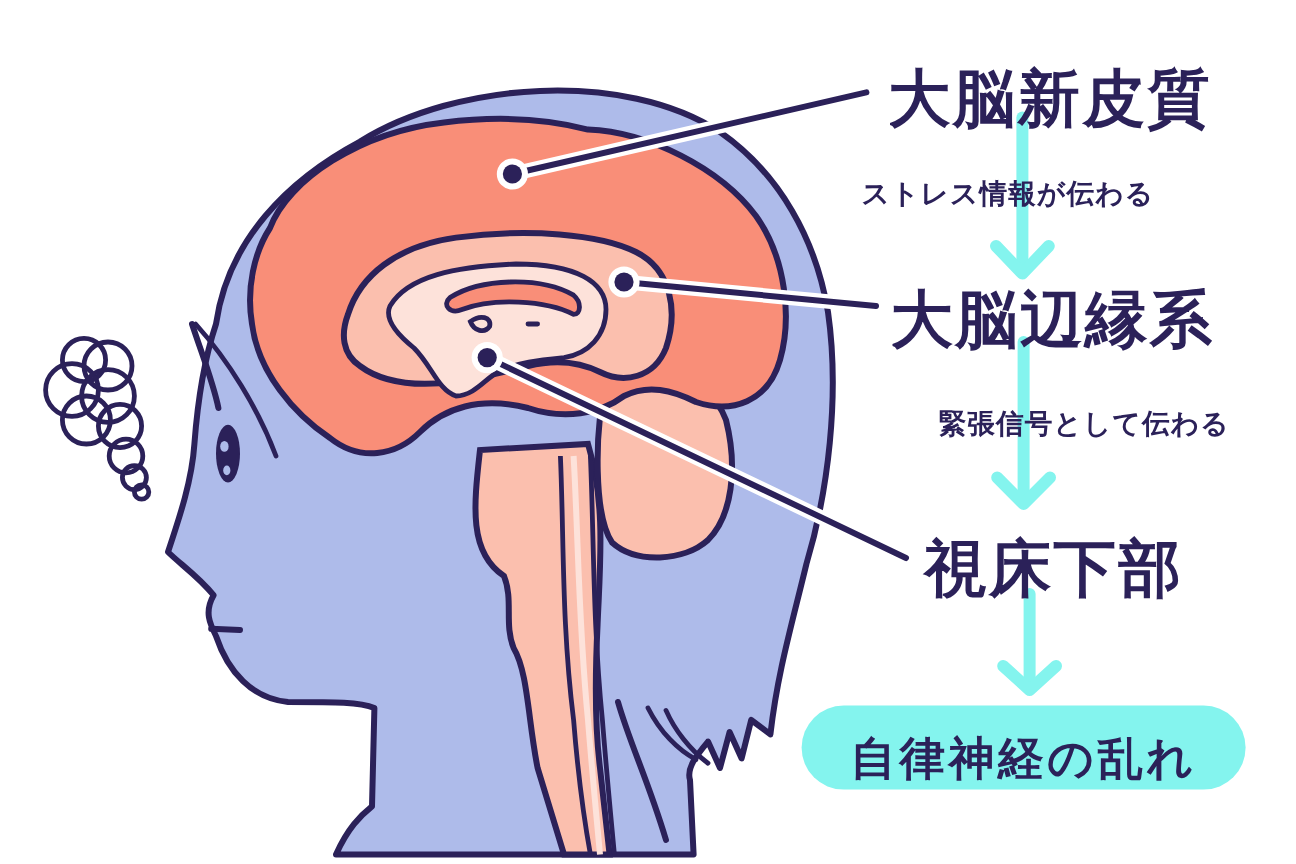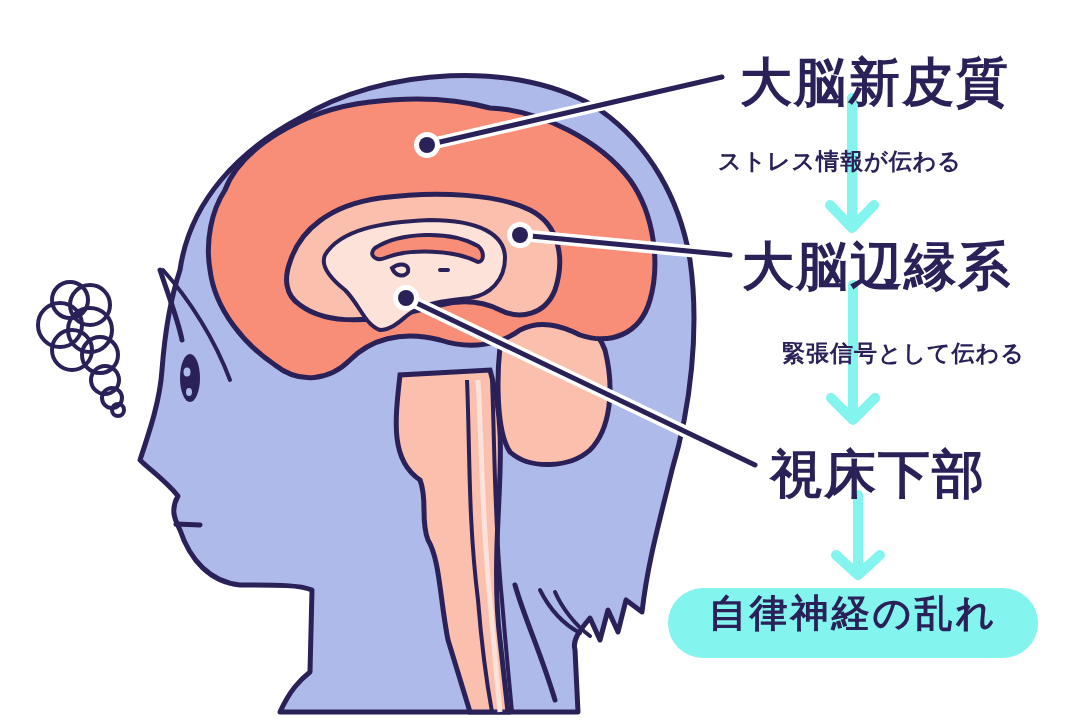--- a/index.html
+++ b/index.html
@@ -8,21 +8,21 @@
   #canvas { position: absolute; left: 0; top: 0; width: 1080px; height: 720px; }
   .label {
     position: absolute; color: #2b2159; font-weight: bold; white-space: nowrap;
     font-family: "DejaVu Sans", sans-serif; letter-spacing: 2px;
   }
   .label.big { font-size: 52px; }
   .label.small { font-size: 23px; letter-spacing: 1px; }
   .pill {
     position: absolute; left: 668px; top: 588px; width: 370px; height: 70px;
     background: #84f4ee; border-radius: 36px;
-    display: flex; align-items: flex-start; justify-content: center;
+    display: flex; align-items: flex-end; justify-content: center;
   }
   .pill span { color: #2b2159; font-weight: bold; font-size: 38px; letter-spacing: 3px;
     font-family: "DejaVu Sans", sans-serif; }
 </style>
 </head>
 <body>
 
 <svg id="canvas" viewBox="0 0 1080 720" xmlns="http://www.w3.org/2000/svg">
 
   <g>

